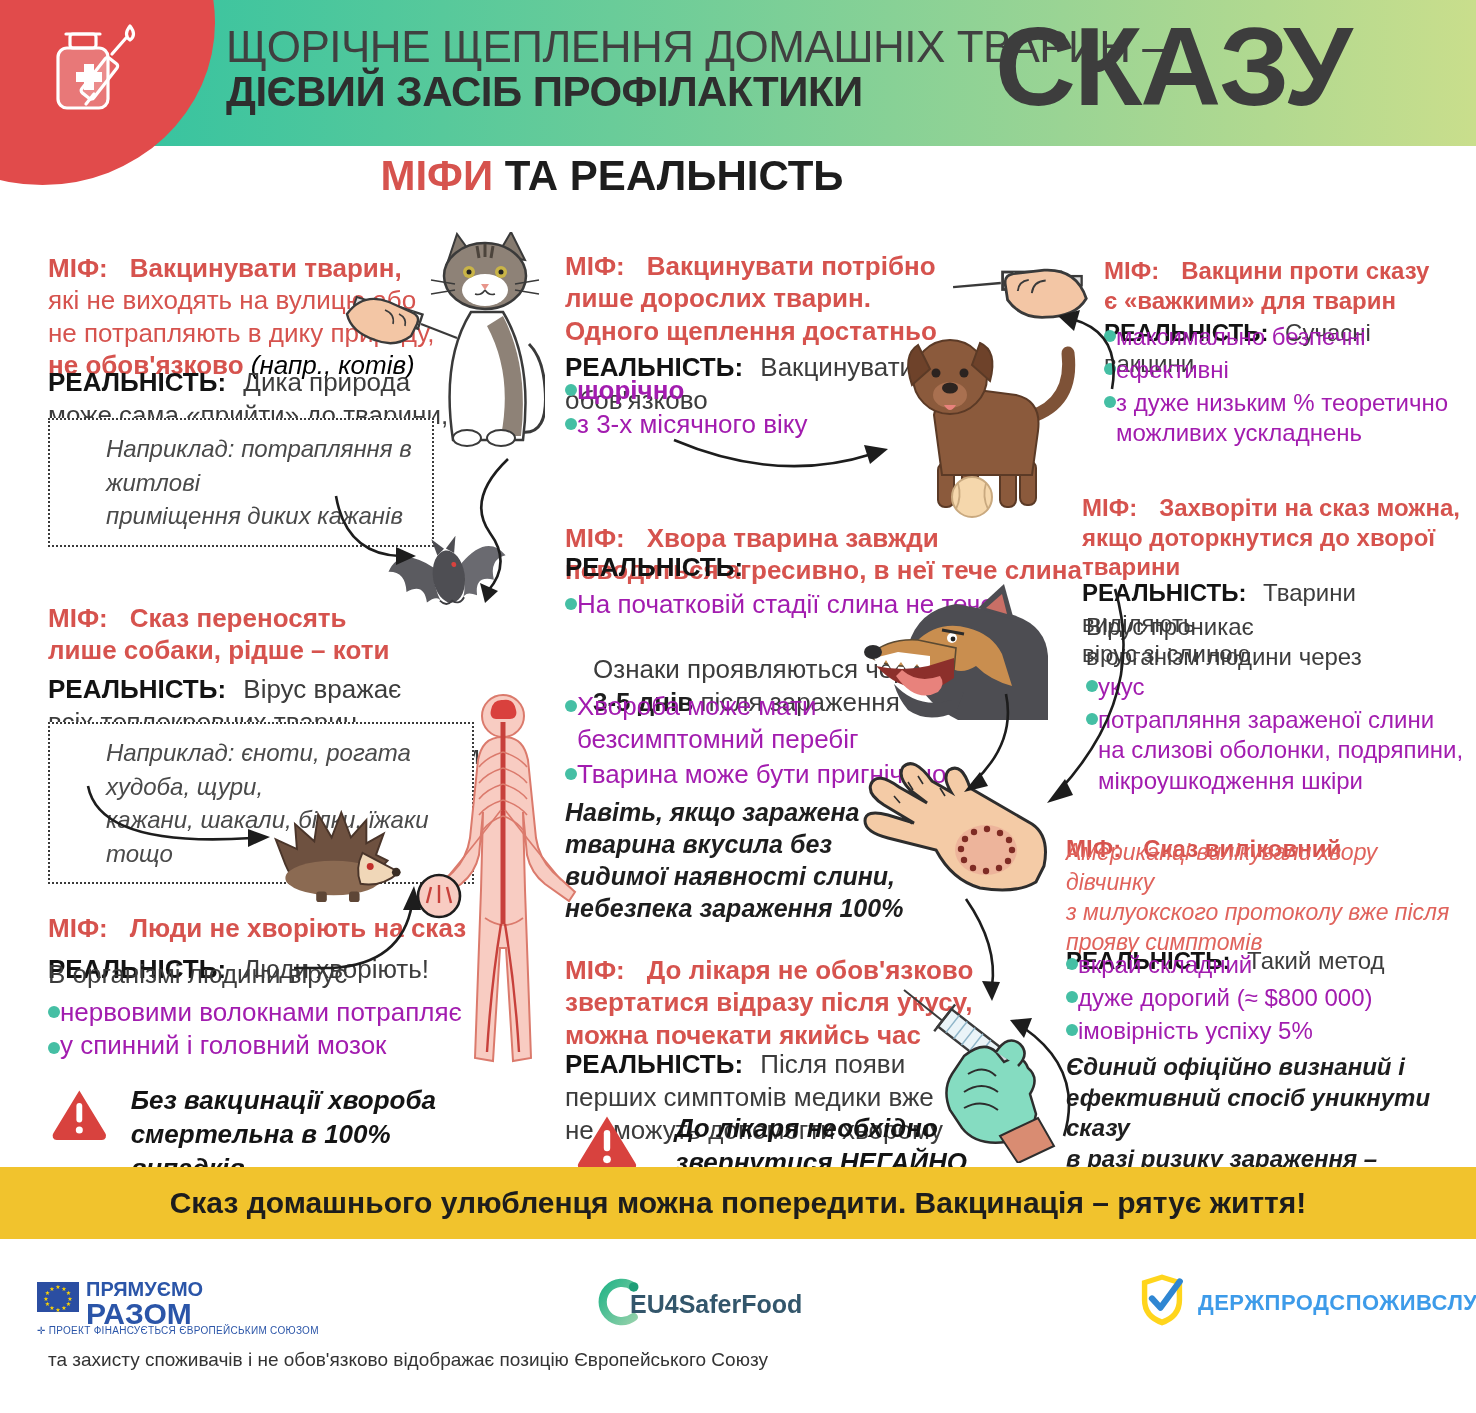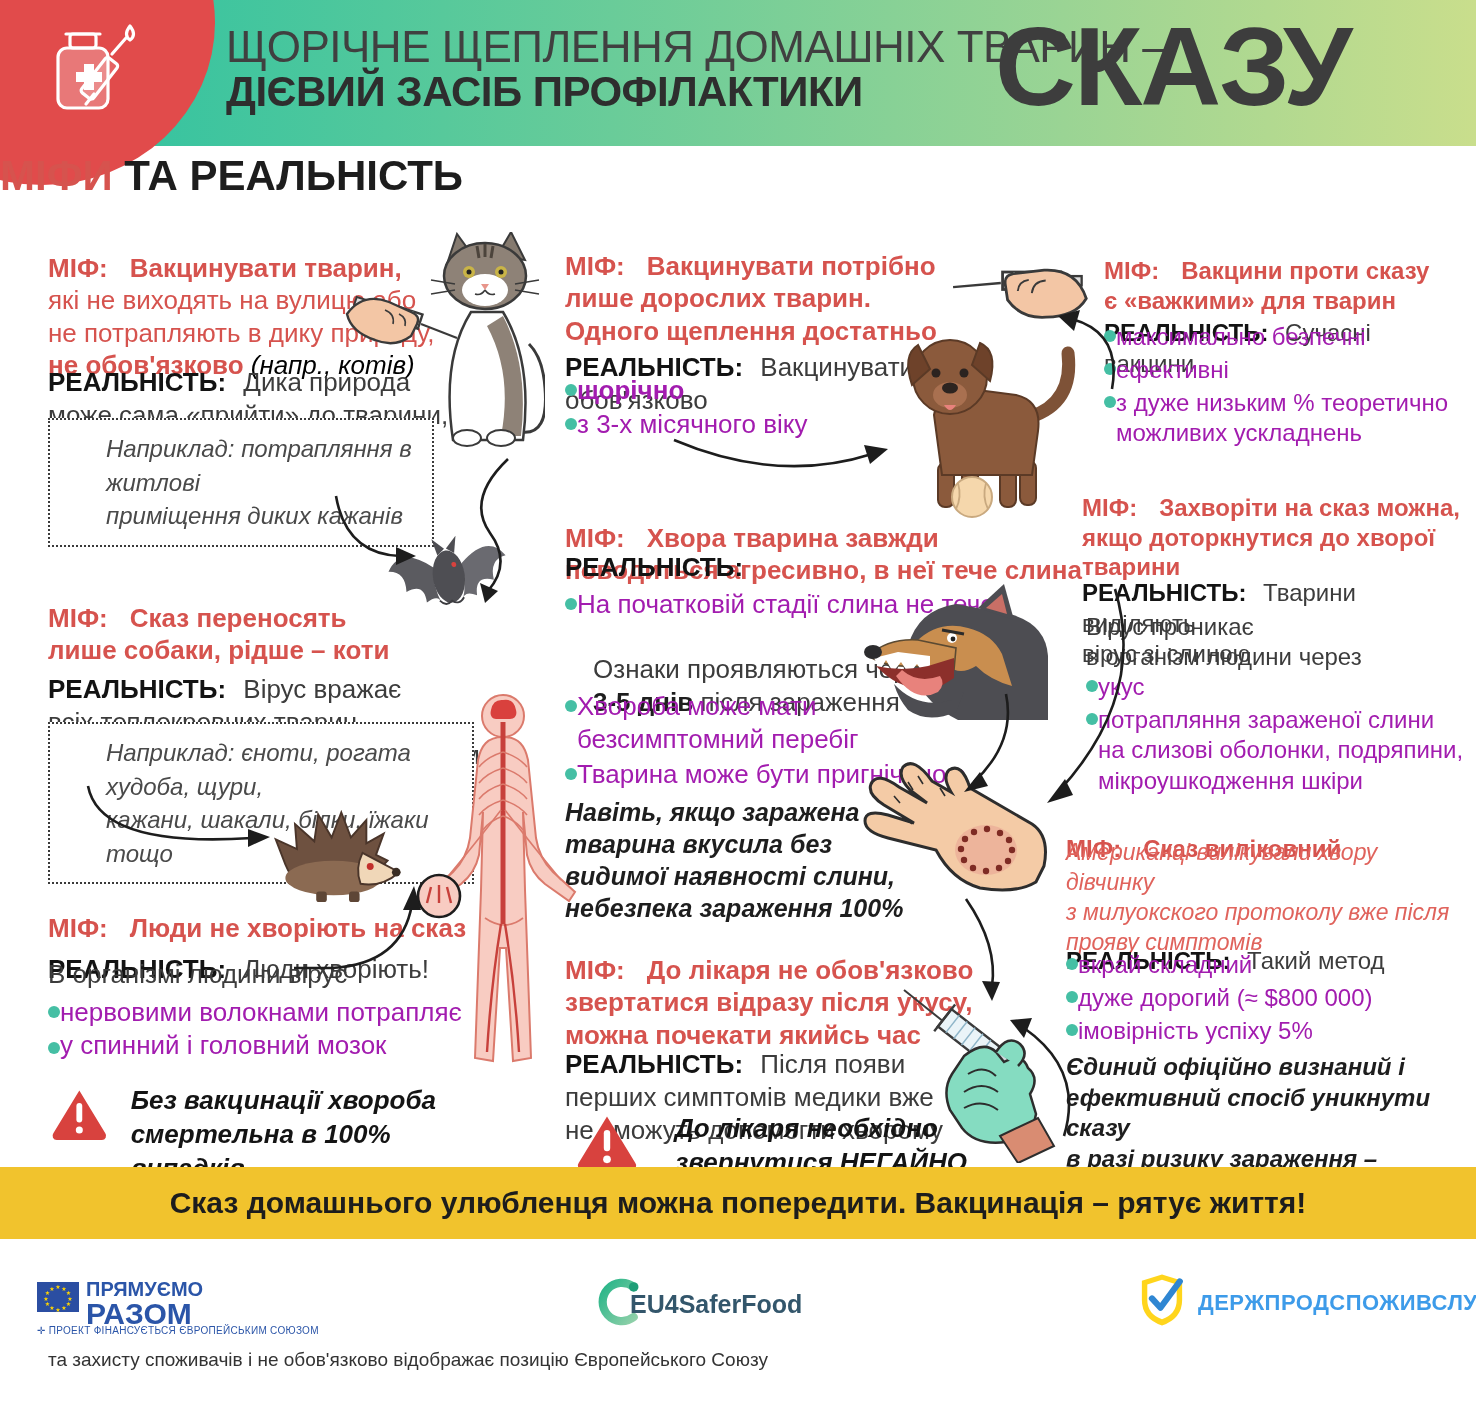--- a/index.html
+++ b/index.html
@@ -7,21 +7,21 @@
        font-family:"Liberation Sans",sans-serif;color:#3c3c3c}
   .abs{position:absolute}
   .pre{white-space:pre-line}
   
   .header{left:0;top:0;width:1476px;height:146px;
           background:linear-gradient(90deg,#29C1A2 0%,#57C99B 30%,#9AD494 72%,#C9DE8C 100%)}
   .red-circle{left:-130px;top:-140px;width:345px;height:325px;background:#E14B4B;border-radius:50%}
   .h-line1{left:226px;top:22px;font-size:44px;font-weight:400;color:#404040;letter-spacing:-.5px}
   .h-line2{left:226px;top:68px;font-size:42px;font-weight:800;color:#2e2e2e;letter-spacing:-.5px}
   .h-big{left:995px;top:2px;font-size:112px;font-weight:800;color:#3d3d3d;letter-spacing:-2px}
-  .subtitle{left:0;top:152px;width:1224px;font-size:42px;font-weight:800;color:#1d1d1d}
+  .subtitle{left:0;top:152px;width:1224px;text-align:center;font-size:42px;font-weight:800;color:#1d1d1d}
   .subtitle .accent{color:#D6534E}
   
   .myth{font-size:26px;line-height:1.24;color:#D6534E;font-weight:400}
   .mlabel{font-weight:800;margin-right:22px}
   .mb{font-weight:800}
   .mi{font-style:italic;color:#000000}
   .reality{font-size:26px;line-height:1.27;color:#3c3c3c}
   .rlabel{font-weight:800;color:#131313;margin-right:10px}
   .exbox{border:2px dotted #3a3a3a;padding:12px 14px 12px 56px;font-size:24px;font-style:italic;
          color:#4a4a4a;line-height:1.4;background:#fff}

